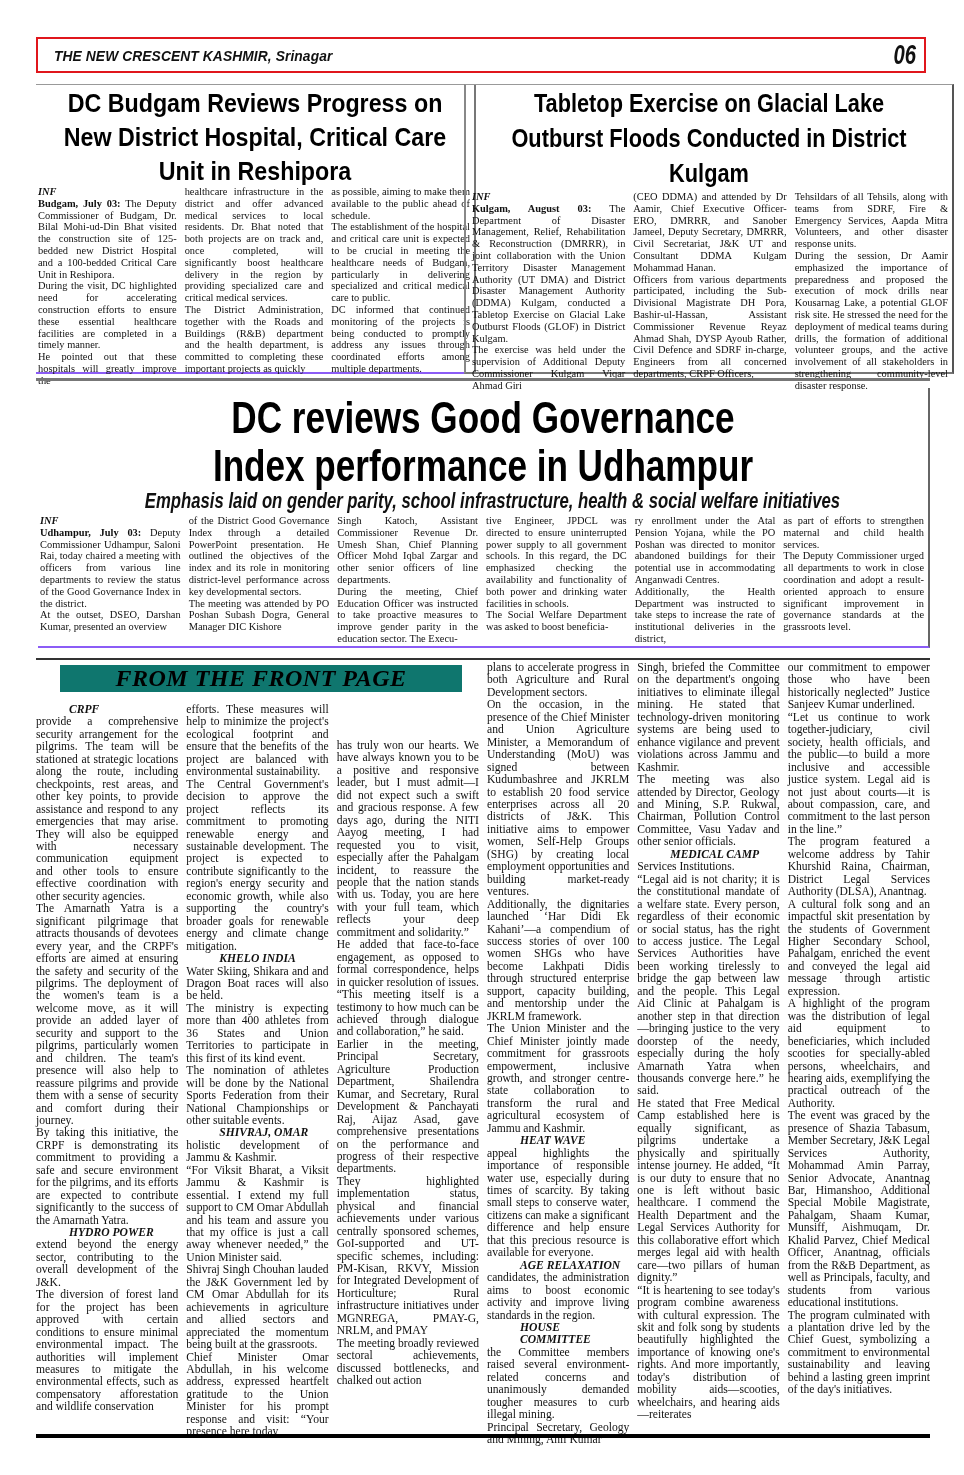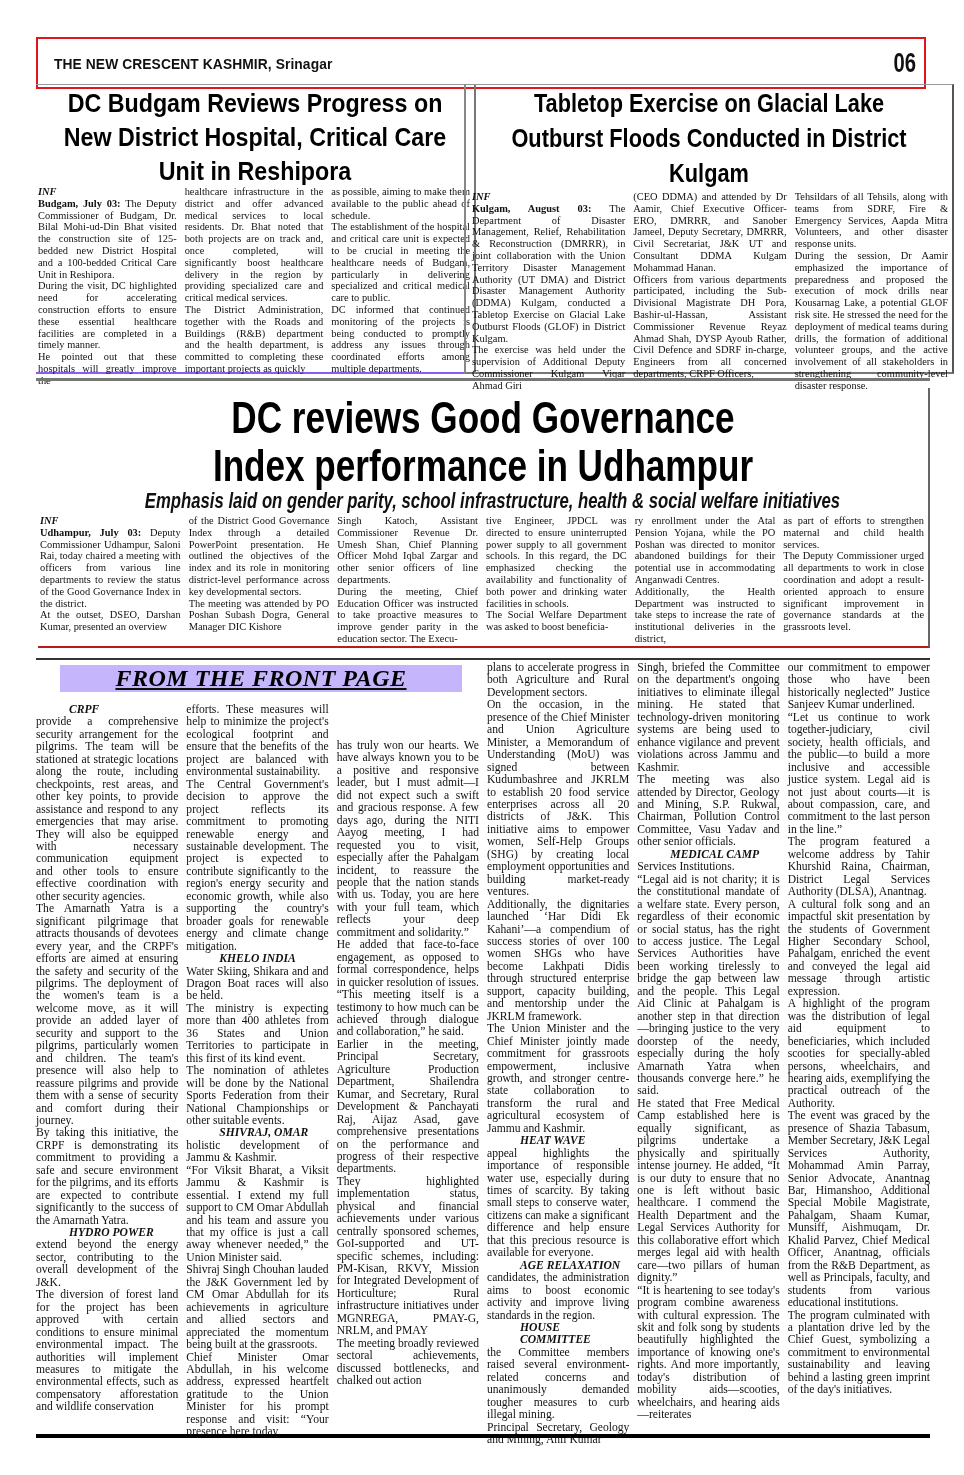--- a/index.html
+++ b/index.html
@@ -1,41 +1,41 @@
 <!DOCTYPE html>
 <html><head>
 <meta charset="utf-8">
 <style>
   html, body { margin:0; padding:0; background:#ffffff; }
   body { width:964px; height:1475px; position:relative; overflow:hidden; font-family:"Liberation Serif", serif; color:#111; }
-  .masthead { position:absolute; left:36px; top:37px; width:890px; height:52px; border:2px solid #e0161c; box-sizing:border-box; display:flex; align-items:center; justify-content:space-between; padding:0 8px 0 16px; }
+  .masthead { position:absolute; left:36px; top:37px; width:890px; height:36px; border:2px solid #e0161c; box-sizing:border-box; display:flex; align-items:center; justify-content:space-between; padding:0 8px 0 16px;font-style:italic; }
   .masthead .paper { font-family:"Liberation Sans", sans-serif; font-weight:bold; font-size:15px; letter-spacing:0.1px; transform:scaleX(0.92); transform-origin:left center; }
   .masthead .pgno { font-family:"Liberation Sans", sans-serif; font-weight:bold; font-size:27px; transform:scaleX(0.75); transform-origin:right center; }
 
   .box { position:absolute; box-sizing:border-box; }
   .story1 { left:36px; top:84px; width:440px; height:290px; border-top:1px solid #999; border-right:2px solid #777; border-bottom:2px solid #8b5cf6; }
   .story2 { left:464px; top:84px; width:490px; height:290px; border-left:2px solid #888; border-top:1px solid #999; border-right:2px solid #555; border-bottom:2px solid #777; }
   .hl { font-family:"Liberation Sans", sans-serif; font-weight:bold; text-align:center; color:#000; }
   .story1 .hl { font-size:25px; line-height:34px; margin:1px 0 0 0; transform:scaleX(0.93); }
   .story2 .hl { font-size:25px; line-height:35px; margin:1px 0 0 0; transform:scaleX(0.87); }
   .cols { display:grid; column-gap:8px; }
   .story1 .cols { grid-template-columns:repeat(3, 1fr); padding:0 4px 0 2px; margin-top:-2px; }
   .story2 .cols { grid-template-columns:repeat(3, 1fr); padding:0 4px 0 6px; margin-top:0; }
   .col p { margin:0; font-size:10.4px; line-height:11.8px; text-align:justify; hyphens:none; }
   .byline { text-align:center; font-style:italic; font-weight:bold; font-size:11px; line-height:12px; }
   .lead { font-weight:bold; }
 
   .divider { position:absolute; left:36px; width:894px; height:3px; background:#777; }
-  .story3 { left:38px; top:388px; width:892px; height:260px; border-right:2px solid #666; border-bottom:2px solid #b91c1c; }
+  .story3 { left:38px; top:388px; width:892px; height:260px; border-right:2px solid #666; border-bottom:2px solid #8b5cf6; }
   .story3 .hl { font-size:45px; line-height:48px; margin-top:6px; transform:scaleX(0.78); }
   .story3 .deck { font-family:"Liberation Sans", sans-serif; font-weight:bold; font-style:italic; font-size:22px; text-align:center; transform:scaleX(0.76); line-height:26px; margin-top:-2px; white-space:nowrap; }
   .story3 .cols { grid-template-columns:repeat(6, 1fr); padding:0 4px 0 2px; column-gap:8px; margin-top:1px; }
 
   .fpline { position:absolute; left:36px; top:658px; width:894px; height:2px; background:#333; }
-  .fpbanner { position:absolute; left:60px; top:665px; width:402px; height:27px; background:#c4b5fd; display:flex; align-items:center; justify-content:center;text-decoration:underline; }
+  .fpbanner { position:absolute; left:60px; top:665px; width:402px; height:27px; background:#0f766e; display:flex; align-items:center; justify-content:center; }
   .fpbanner span { font-family:"Liberation Serif", serif; font-style:italic; font-weight:bold; font-size:24px; color:#000; letter-spacing:0.5px; }
   .frontpage { position:absolute; left:36px; top:660px; width:894px; height:780px; }
   .frontpage .grid { display:grid; grid-template-columns:repeat(6, 1fr); column-gap:8px; }
   .frontpage .col p { font-size:11.6px; line-height:12.45px; }
   .sub { text-align:center; font-style:italic; font-weight:bold; font-size:12.4px; line-height:12.6px; margin:0;padding-left:33px; }
   .bottomrule { position:absolute; left:36px; top:1434px; width:894px; height:4px; background:#000; }
 </style>
 </head>
 <body>
 

